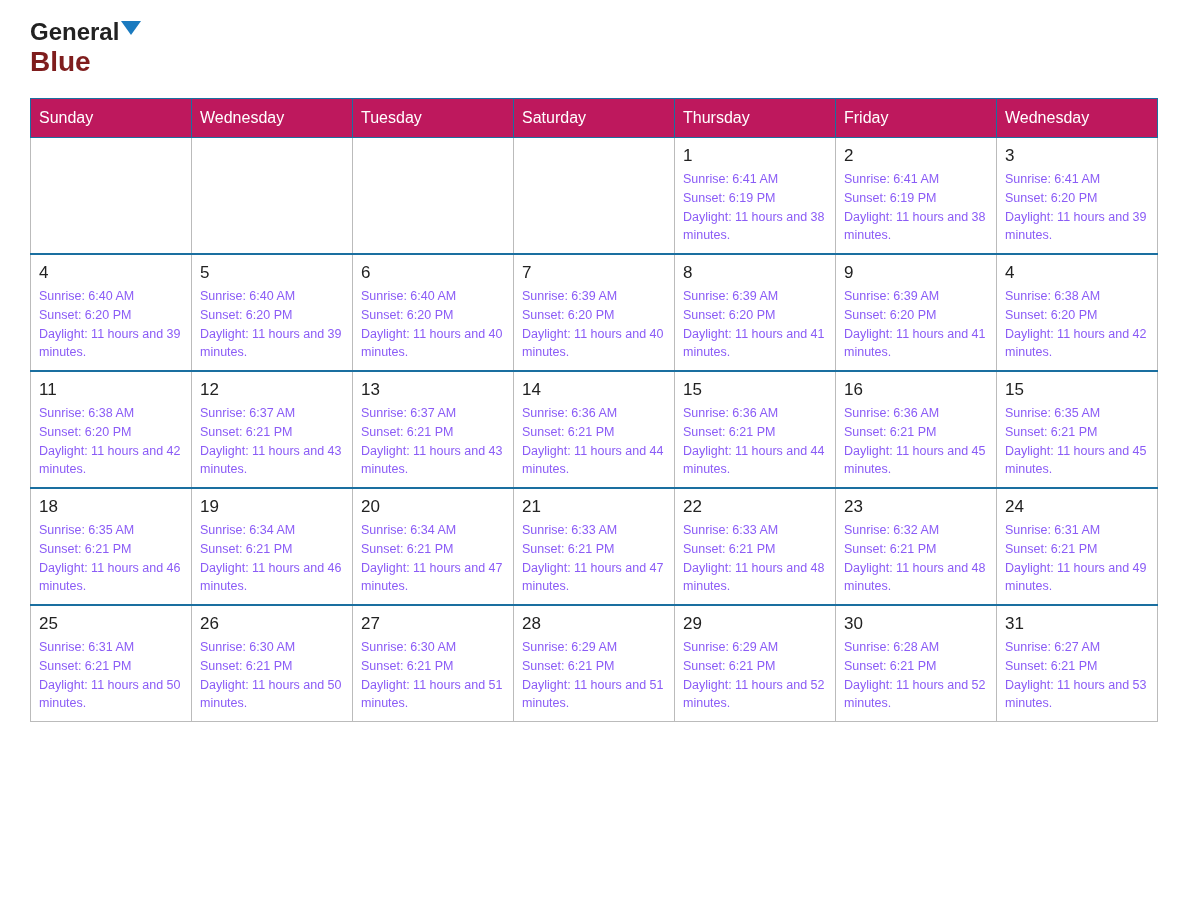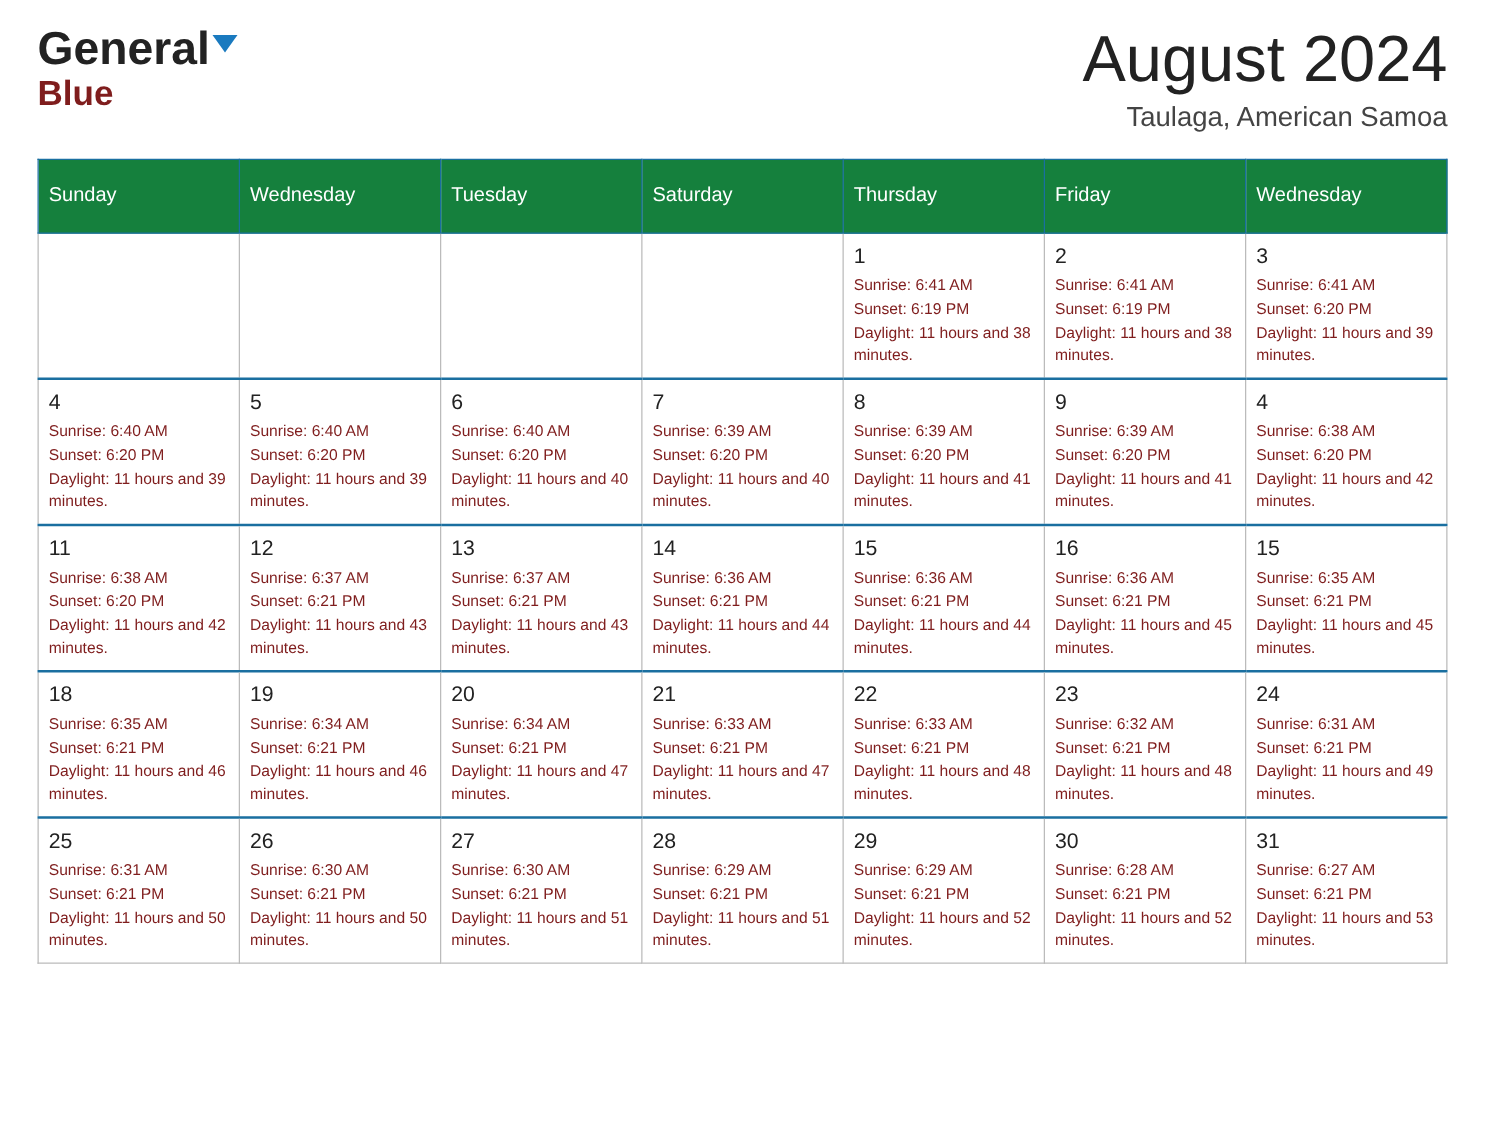--- a/index.html
+++ b/index.html
@@ -16,21 +16,21 @@
       justify-content: space-between;
       align-items: flex-start;
       margin-bottom: 20px;
     }
     .logo {
       display: flex;
       flex-direction: column;
       align-items: flex-start;
     }
     .logo-text {
-      font-size: 37px;
+      font-size: 24px;
       font-weight: bold;
       color: #222;
       line-height: 1;
     }
     .logo-triangle {
       display: inline-block;
       width: 0;
       height: 0;
       border-left: 10px solid transparent;
       border-right: 10px solid transparent;
@@ -60,25 +60,25 @@
       font-weight: normal;
       color: #444;
       margin-top: 4px;
     }
     .calendar {
       width: 100%;
       border-collapse: collapse;
       border: 1px solid #aaa;
     }
     .calendar th {
-      background-color: #15803d;
+      background-color: #be185d;
       color: #fff;
       font-size: 16px;
       font-weight: normal;
-      padding: 20px 8px;
+      padding: 10px 8px;
       text-align: left;
       border: 1px solid #1a6fa0;
     }
     .calendar td {
       vertical-align: top;
       padding: 8px;
       border: 1px solid #bbb;
       width: 14.28%;
       min-height: 110px;
       font-size: 13px;
@@ -87,43 +87,39 @@
     .day-number {
       font-size: 17px;
       color: #222;
       font-weight: normal;
       margin-bottom: 4px;
       display: block;
     }
     .day-info {
       font-size: 12.5px;
       line-height: 1.5;
-      color: #7f1d1d;
+      color: #8b5cf6;
     }
     .empty-cell {
       background: #fff;
     }
     .row-separator td {
       border-top: 2px solid #1a6fa0;
     }
   </style>
 </head>
 <body>
 
 <div class="header">
   <div class="logo">
     <div style="display:flex; align-items:center;">
       <span class="logo-text">General</span>
       <span class="logo-triangle"></span>
     </div>
     <span class="logo-blue">Blue</span>
-  </div>
-  <div class="title-block">
-    <h1>August 2024</h1>
-    <h2>Taulaga, American Samoa</h2>
   </div>
 </div>
 
 <table class="calendar">
   <thead>
     <tr>
       <th>Sunday</th>
       <th>Wednesday</th>
       <th>Tuesday</th>
       <th>Saturday</th>

